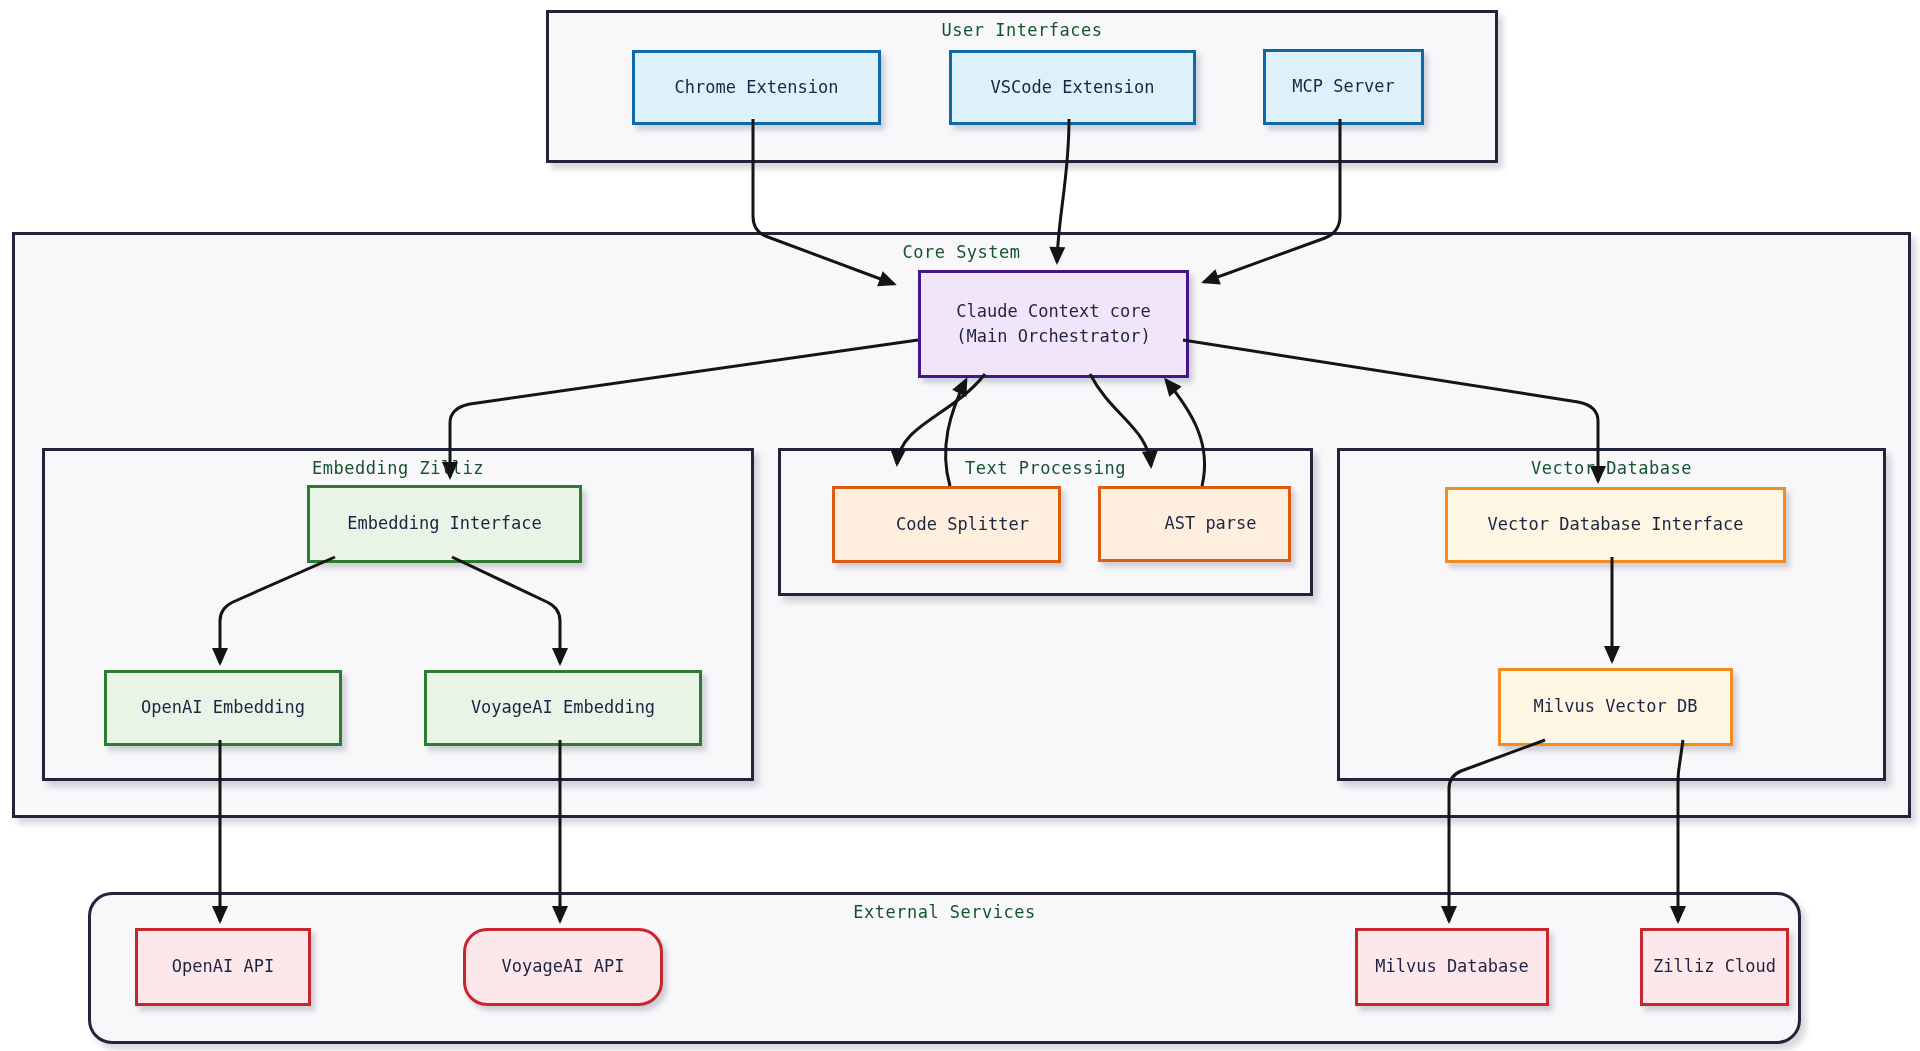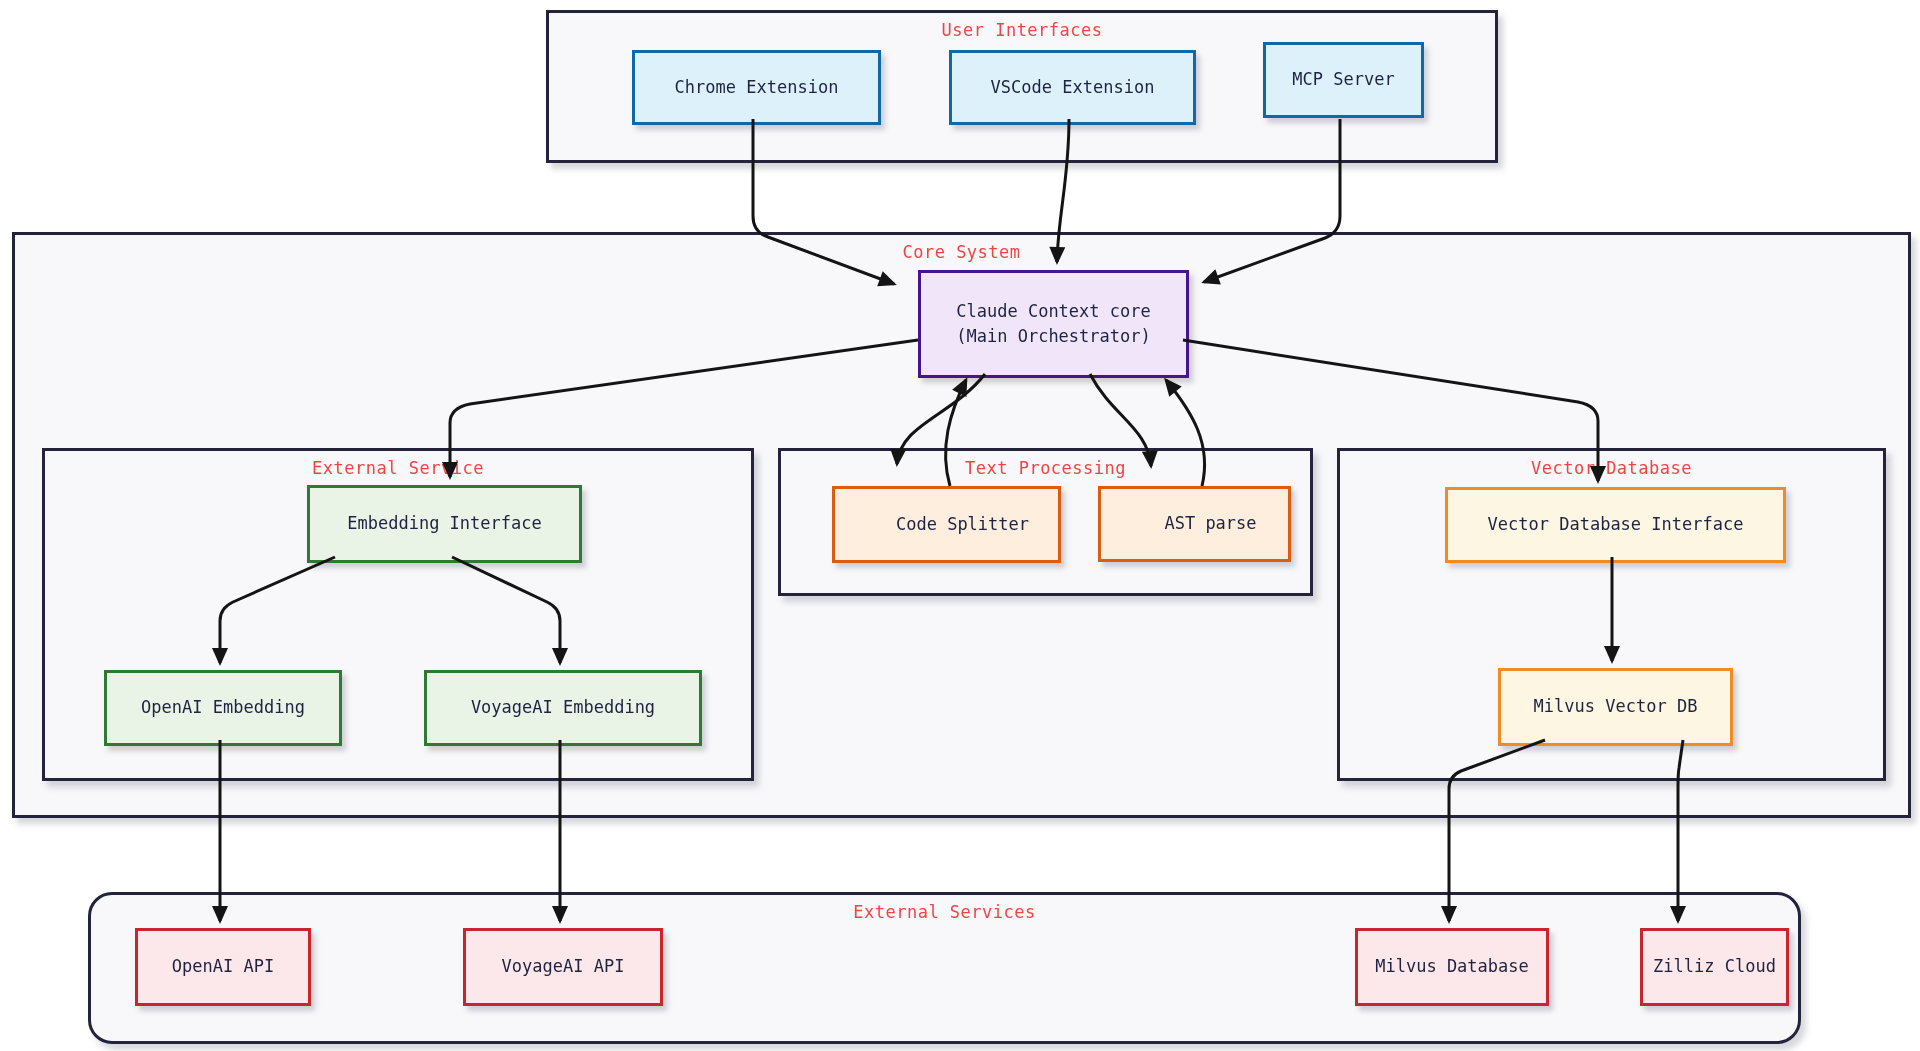--- a/index.html
+++ b/index.html
@@ -8,21 +8,21 @@
 
   .container{
     position:absolute;
     background:var(--container-fill,#f8f8fb);
     border:3px solid var(--container-border,#23233c);
     box-shadow:5px 6px 6px rgba(110,110,130,0.28);
     z-index:1;
   }
   .container-label{
     position:absolute;top:7px;left:0;width:100%;
-    text-align:center;font-size:17px;color:#ef4444;
+    text-align:center;font-size:17px;color:#14532d;
     letter-spacing:0.5px;
   }
 
   .node{
     position:absolute;
     display:flex;align-items:center;justify-content:center;
     text-align:center;font-size:17px;line-height:1.5;
     box-shadow:4px 5px 5px rgba(110,110,130,0.30);
     z-index:2;
   }
@@ -43,21 +43,21 @@
 
   <div class="container" style="left:546px;top:10px;width:946px;height:147px;">
     <div class="container-label">User Interfaces</div>
   </div>
 
   <div class="container" style="left:12px;top:232px;width:1893px;height:580px;">
     <div class="container-label">Core System</div>
   </div>
 
   <div class="container" style="left:42px;top:448px;width:706px;height:327px;">
-    <div class="container-label">External Service</div>
+    <div class="container-label">Embedding Zilliz</div>
   </div>
 
   <div class="container" style="left:778px;top:448px;width:529px;height:142px;">
     <div class="container-label">Text Processing</div>
   </div>
 
   <div class="container" style="left:1337px;top:448px;width:543px;height:327px;">
     <div class="container-label">Vector Database</div>
   </div>
 
@@ -66,21 +66,21 @@
   </div>
 
   <div class="node node-blue" style="left:632px;top:50px;width:243px;height:69px;">
     <span>Chrome Extension</span>
   </div>
 
   <div class="node node-blue" style="left:949px;top:50px;width:241px;height:69px;">
     <span>VSCode Extension</span>
   </div>
 
-  <div class="node node-blue" style="left:1263px;top:42px;width:155px;height:70px;">
+  <div class="node node-blue" style="left:1263px;top:49px;width:155px;height:70px;">
     <span>MCP Server</span>
   </div>
 
   <div class="node node-purple" style="left:918px;top:270px;width:265px;height:102px;flex-direction:column;text-align:right;">
     <span>Claude Context core</span>
     <span>(Main Orchestrator)</span>
   </div>
 
   <div class="node node-green" style="left:307px;top:485px;width:269px;height:72px;">
     <span>Embedding Interface</span>
@@ -107,21 +107,21 @@
   </div>
 
   <div class="node node-amber" style="left:1498px;top:668px;width:229px;height:72px;">
     <span>Milvus Vector DB</span>
   </div>
 
   <div class="node node-red" style="left:135px;top:928px;width:170px;height:72px;">
     <span>OpenAI API</span>
   </div>
 
-  <div class="node node-red" style="left:463px;top:928px;width:194px;height:72px;">
+  <div class="node node-red" style="left:463px;top:928px;width:194px;height:72px;border-radius:24px;">
     <span>VoyageAI API</span>
   </div>
 
   <div class="node node-red" style="left:1355px;top:928px;width:188px;height:72px;">
     <span>Milvus Database</span>
   </div>
 
   <div class="node node-red" style="left:1640px;top:928px;width:143px;height:72px;">
     <span>Zilliz Cloud</span>
   </div>

